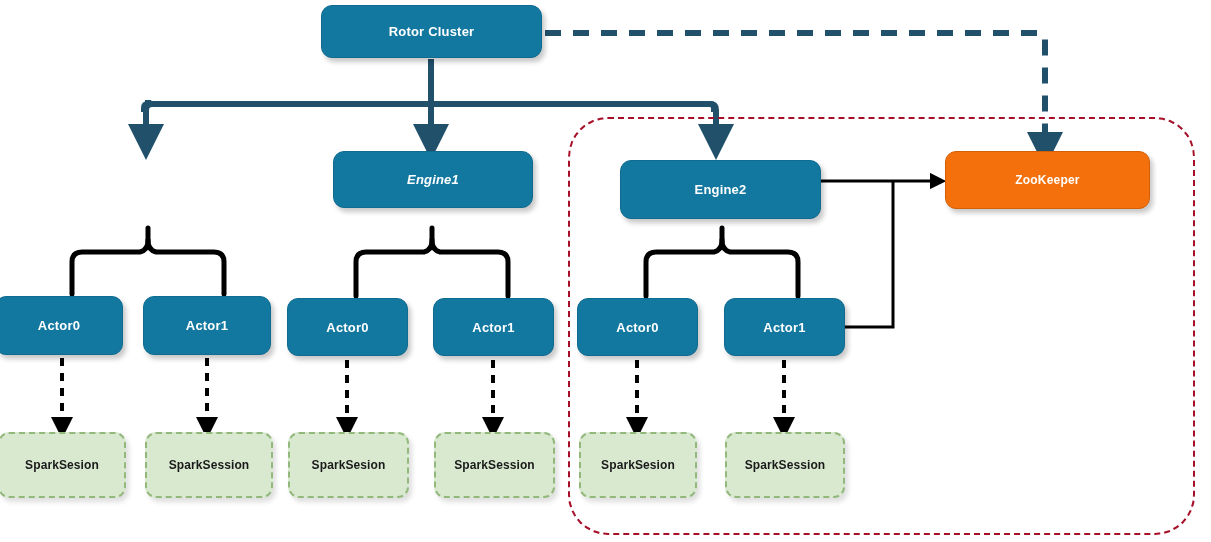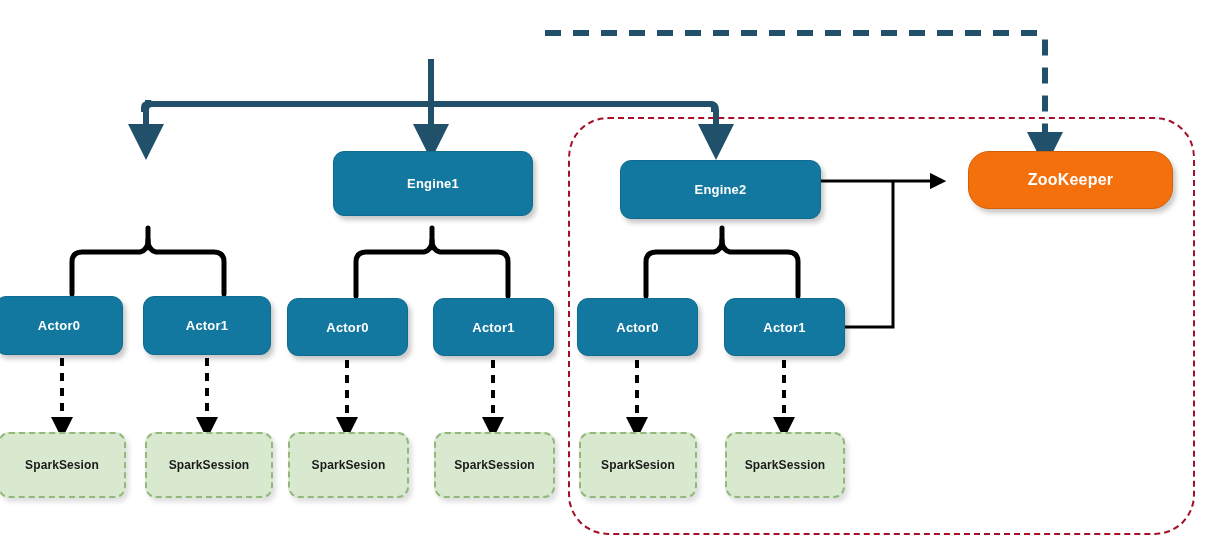--- a/index.html
+++ b/index.html
@@ -3,23 +3,23 @@
 <meta charset="utf-8">
 <style>
   html,body{margin:0;padding:0;background:#ffffff;}
   body{font-family:"Liberation Sans",sans-serif;}
   #canvas{position:relative;width:1211px;height:542px;background:#ffffff;overflow:hidden;}
   #svg-layer{position:absolute;left:0;top:0;width:1211px;height:542px;}
   .node{position:absolute;box-sizing:border-box;display:flex;align-items:center;justify-content:center;text-align:center;}
   .node-blue{background:#1278a0;border:1px solid #0f6b8f;border-radius:11px;color:#ffffff;
     font-size:13px;font-weight:bold;letter-spacing:.2px;
     box-shadow:3px 4px 5px rgba(0,0,0,.22);}
-  .node-orange{background:#f4700c;border:1px solid #d35f06;border-radius:21px;color:#ffffff;
-    font-size:16px;font-weight:bold;letter-spacing:.2px;
-    box-shadow:3px 4px 5px rgba(0,0,0,.22);margin-left:23px;}
+  .node-orange{background:#f4700c;border:1px solid #d35f06;border-radius:11px;color:#ffffff;
+    font-size:12px;font-weight:bold;letter-spacing:.2px;
+    box-shadow:3px 4px 5px rgba(0,0,0,.22);}
   .node-green{background:#d9e9d0;border:2px dashed #93b87c;border-radius:11px;color:#1a1a1a;
     font-size:12px;font-weight:bold;letter-spacing:.1px;
     box-shadow:3px 4px 5px rgba(0,0,0,.13);}
   .zone{position:absolute;box-sizing:border-box;border:2px dashed #a51028;border-radius:40px;
     background:transparent;pointer-events:none;}
 </style>
 </head>
 <body>
 
 <div id="canvas">
@@ -86,26 +86,29 @@
       <line x1="207" y1="358" x2="207" y2="428" marker-end="url(#arrowBlack)"></line>
       <line x1="347" y1="360" x2="347" y2="428" marker-end="url(#arrowBlack)"></line>
       <line x1="493" y1="360" x2="493" y2="428" marker-end="url(#arrowBlack)"></line>
       <line x1="637" y1="360" x2="637" y2="428" marker-end="url(#arrowBlack)"></line>
       <line x1="784" y1="360" x2="784" y2="428" marker-end="url(#arrowBlack)"></line>
     </g>
   </svg>
 
   <div class="zone" style="left:568px;top:117px;width:627px;height:418px;"></div>
 
+  <div class="node node-blue" style="left:321px;top:5px;width:221px;height:53px;">
+    <span>Rotor Cluster</span>
+  </div>
 
   <div class="node node-orange" style="left:945px;top:151px;width:205px;height:58px;">
     <span>ZooKeeper</span>
   </div>
 
-  <div class="node node-blue" style="left:333px;top:151px;width:200px;height:65px;">
+  <div class="node node-blue" style="left:333px;top:151px;width:200px;height:57px;font-style:italic;">
     <span>Engine1</span>
   </div>
   <div class="node node-blue" style="left:620px;top:160px;width:201px;height:59px;">
     <span>Engine2</span>
   </div>
 
   <div class="node node-blue" style="left:-5px;top:296px;width:128px;height:59px;">
     <span>Actor0</span>
   </div>
   <div class="node node-blue" style="left:143px;top:296px;width:128px;height:59px;">

